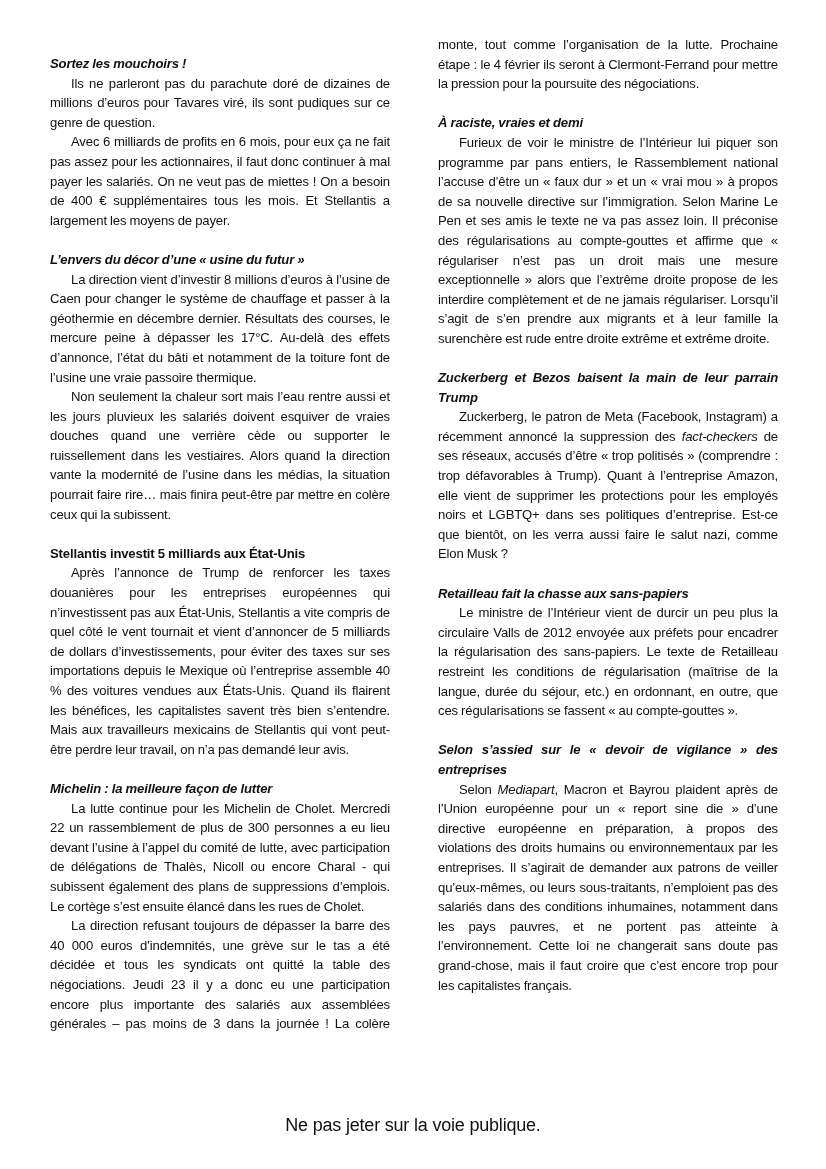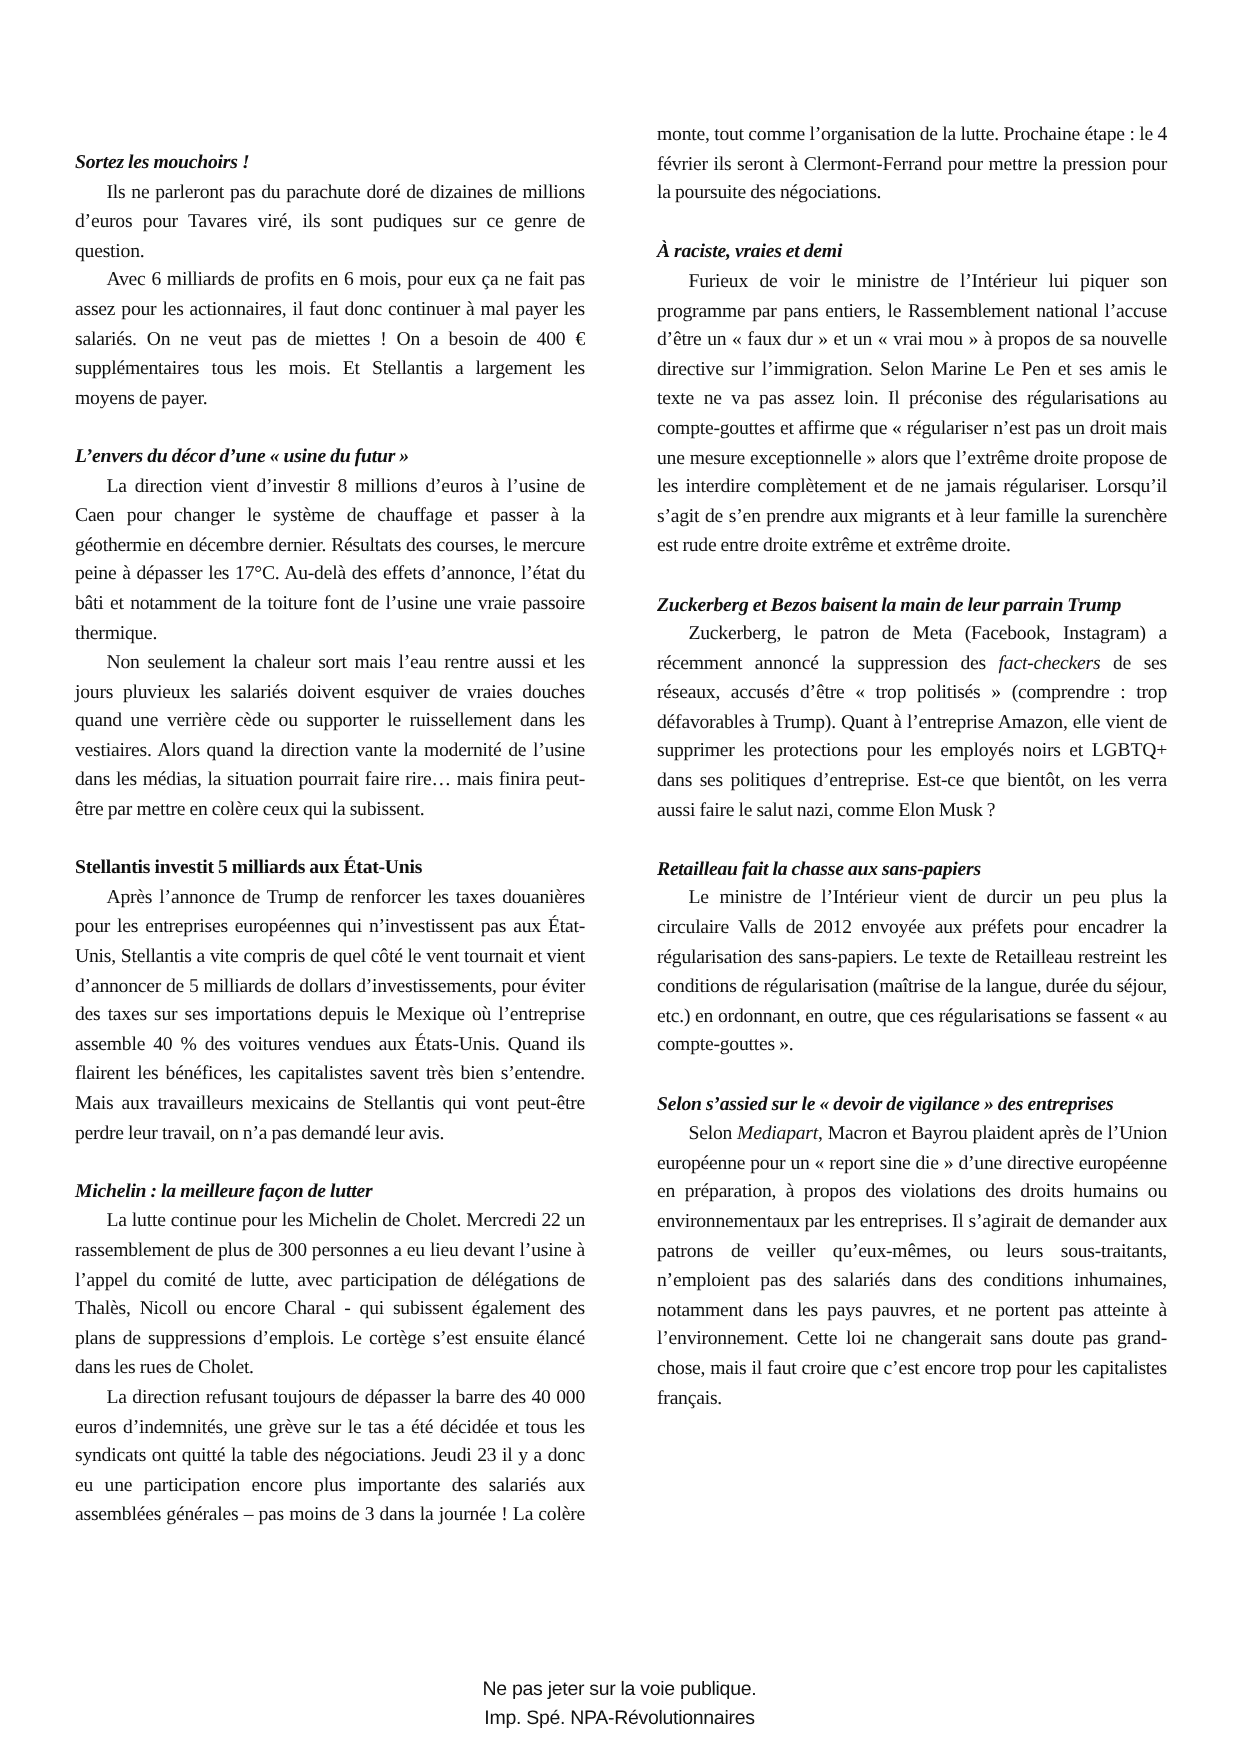--- a/index.html
+++ b/index.html
@@ -1,43 +1,42 @@
 <!DOCTYPE html>
 <html><head>
 <meta charset="utf-8">
 <style>
   html, body { margin: 0; padding: 0; background: #ffffff; }
   body { width: 826px; height: 1169px; position: relative; overflow: hidden; color: #111; }
   .page { position: absolute; left: 0; top: 0; width: 826px; height: 1169px; }
   .col {
     position: absolute;
     width: 340px;
-    font-family: Liberation Serif, serif;
+    font-family: Liberation Sans, sans-serif;
     font-size: 13.1px;
     line-height: 19.6px;
     letter-spacing: -0.15px;
     word-spacing: -0.3px;
-    margin-top: 44px;
   }
   .col-left { left: 50px; top: 54px; }
   .col-right { left: 438px; top: 35px; }
   .article { margin: 0 0 19.6px 0; }
   .article h2 {
     margin: 0; font-size: 13.1px; line-height: 19.6px; font-weight: bold; font-style: italic;
   }
   .article h2.upright { font-style: normal; }
   .article p {
     margin: 0; text-align: justify; text-indent: 21px;
   }
   .article p.noindent { text-indent: 0; }
   .footer {
     position: absolute; left: 0; width: 826px; top: 1116px;
     text-align: center;
     font-family: "Liberation Sans", sans-serif;
-    font-size: 13px; line-height: 19px; letter-spacing: -0.2px;
+    font-size: 18px; line-height: 19px; letter-spacing: -0.2px;
   }
   em, i { font-style: italic; }
 </style>
 </head>
 <body>
 
 <div class="page">
 
   <div class="col col-left">
 
@@ -89,16 +88,15 @@
 
     <div class="article">
       <h2 style="text-align: justify;">Selon s’assied sur le « devoir de vigilance » des entreprises</h2>
       <p><span>Selon </span><em>Mediapart</em><span>, Macron et Bayrou plaident après de l’Union européenne pour un « report sine die » d’une directive européenne en préparation, à propos des violations des droits humains ou environnementaux par les entreprises. Il s’agirait de demander aux patrons de veiller qu’eux-mêmes, ou leurs sous-traitants, n’emploient pas des salariés dans des conditions inhumaines, notamment dans les pays pauvres, et ne portent pas atteinte à l’environnement. Cette loi ne changerait sans doute pas grand-chose, mais il faut croire que c’est encore trop pour les capitalistes français.</span></p>
     </div>
 
   </div>
 
   <div class="footer">
     <div>Ne pas jeter sur la voie publique.</div>
-    <div>Imp. Spé. NPA-Révolutionnaires</div>
   </div>
 
 </div>
 
 </body></html>

